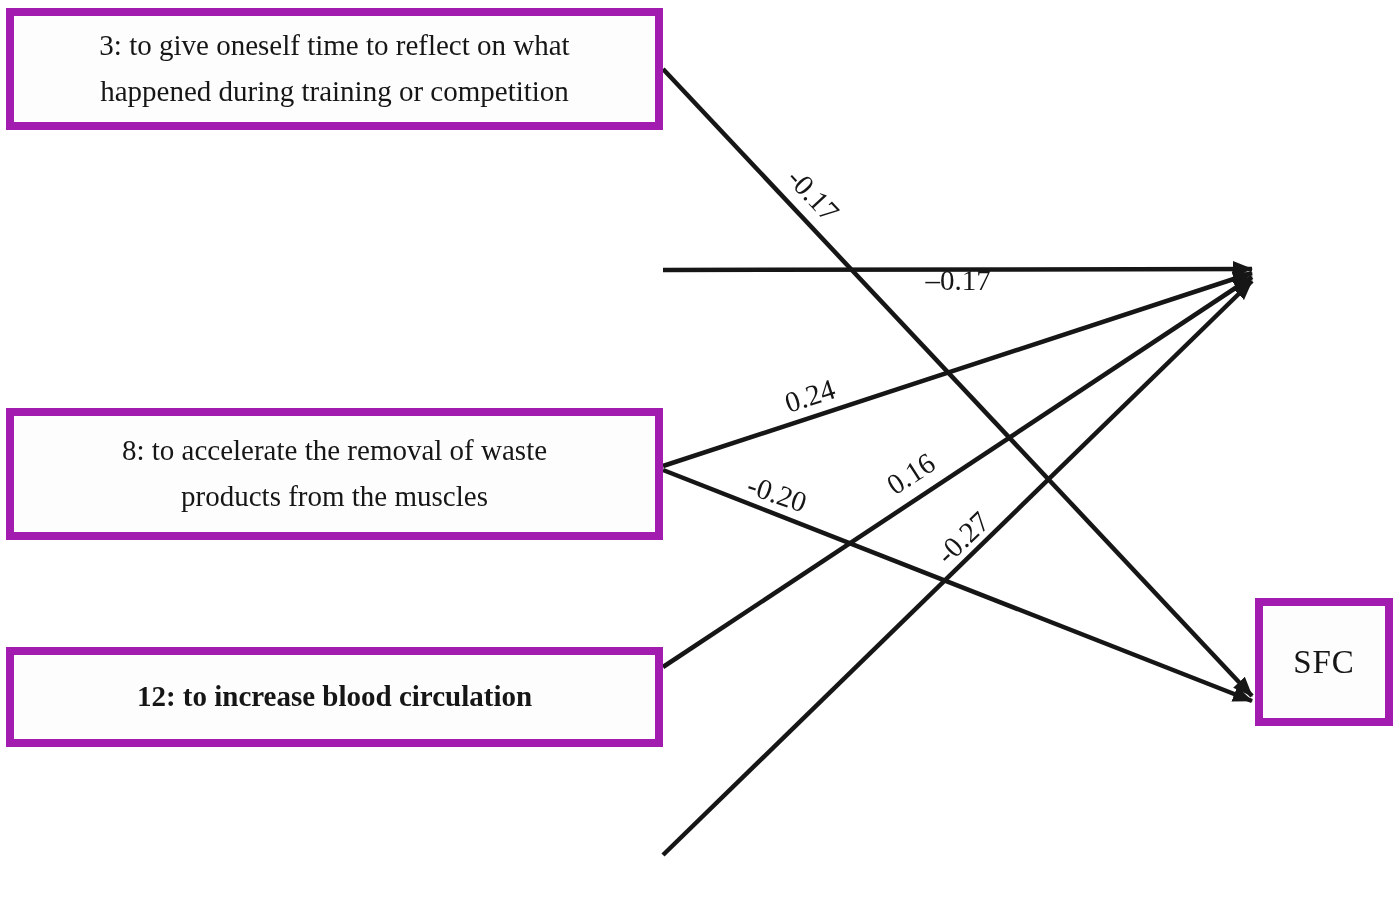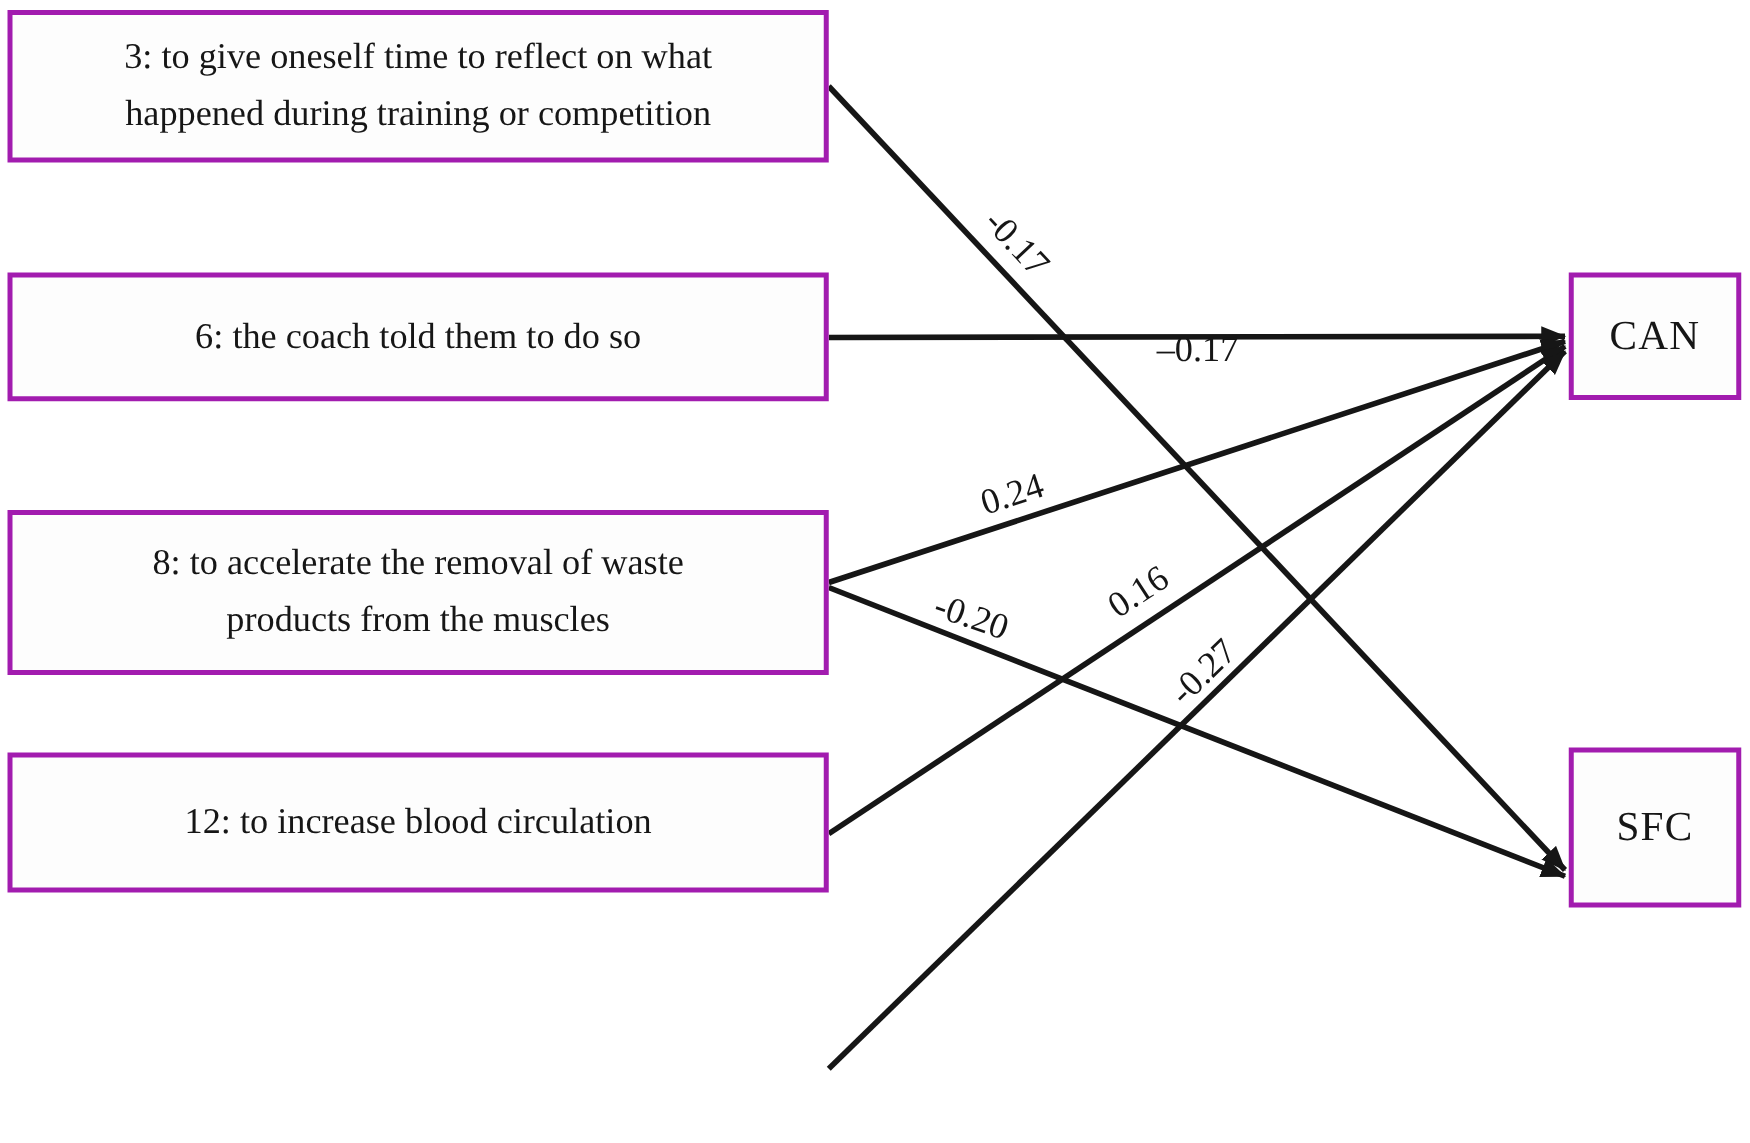--- a/index.html
+++ b/index.html
@@ -16,21 +16,21 @@
 
   .arrows-svg {
     position: absolute;
     inset: 0;
     width: 1400px;
     height: 914px;
   }
 
   .node {
     position: absolute;
-    border: 4px solid #a21caf;
+    border: 8px solid #a21caf;
     background: #fdfdfd;
     display: flex;
     align-items: center;
     justify-content: center;
     text-align: center;
     color: #161616;
   }
 
   .source-node { left: 6px; width: 657px; }
   .source-node .node-label {
@@ -71,37 +71,31 @@
     <line x1="663" y1="470" x2="1252" y2="701" stroke="#161616" stroke-width="4.5" marker-end="url(#arrowhead)"></line>
     <line x1="663" y1="667" x2="1252" y2="277" stroke="#161616" stroke-width="4.5" marker-end="url(#arrowhead)"></line>
     <line x1="663" y1="855" x2="1252" y2="281" stroke="#161616" stroke-width="4.5" marker-end="url(#arrowhead)"></line>
   </svg>
 
   <div class="node source-node" style="top:8px; height:122px;">
     <div class="node-label">3: to give oneself time to reflect on what
 happened during training or competition</div>
   </div>
 
-  <div class="node source-node" style="top:218px; height:103px;">
-    <div class="node-label">6: the coach told them to do so</div>
-  </div>
 
   <div class="node source-node" style="top:408px; height:132px;">
     <div class="node-label">8: to accelerate the removal of waste
 products from the muscles</div>
   </div>
 
-  <div class="node source-node" style="top:602px; height:112px;">
+  <div class="node source-node" style="top:647px; height:100px;font-weight:bold;">
     <div class="node-label">12: to increase blood circulation</div>
   </div>
 
 
-  <div class="node target-node" style="top:218px; height:102px;">
-    <div class="node-label">CAN</div>
-  </div>
 
   <div class="node target-node" style="top:598px; height:128px;">
     <div class="node-label">SFC</div>
   </div>
 
   <div class="edge-label" style="left:813px; top:195px; transform:translate(-50%,-50%) rotate(47deg);">-0.17</div>
 
   <div class="edge-label" style="left:958px; top:243px; transform:translate(-50%,-50%);margin-top:37px;">–0.17</div>
 
   <div class="edge-label" style="left:810px; top:396px; transform:translate(-50%,-50%) rotate(-18deg);">0.24</div>

